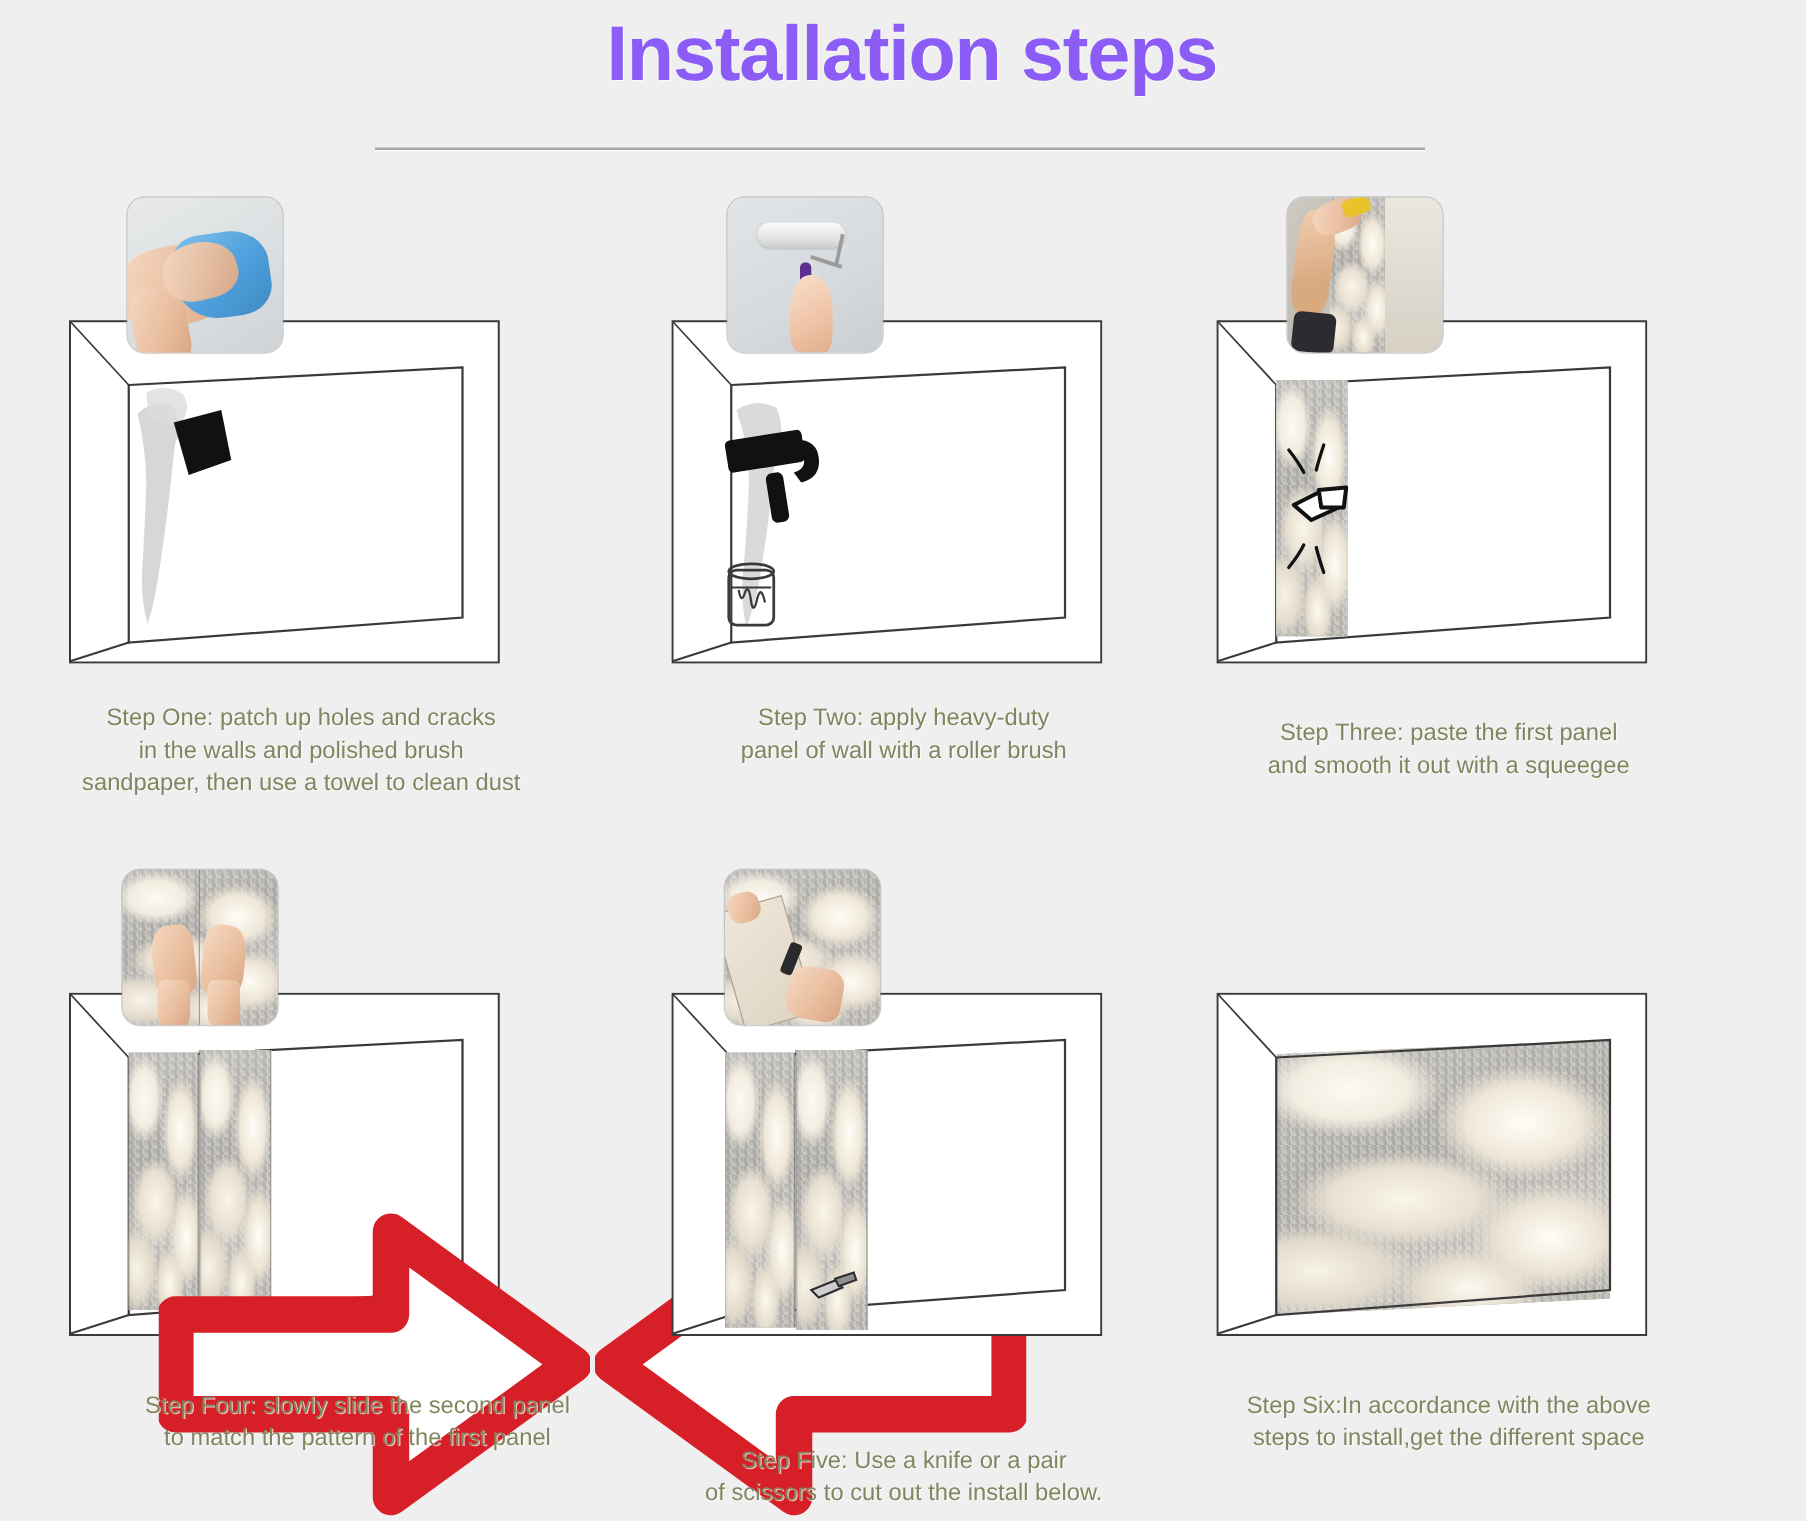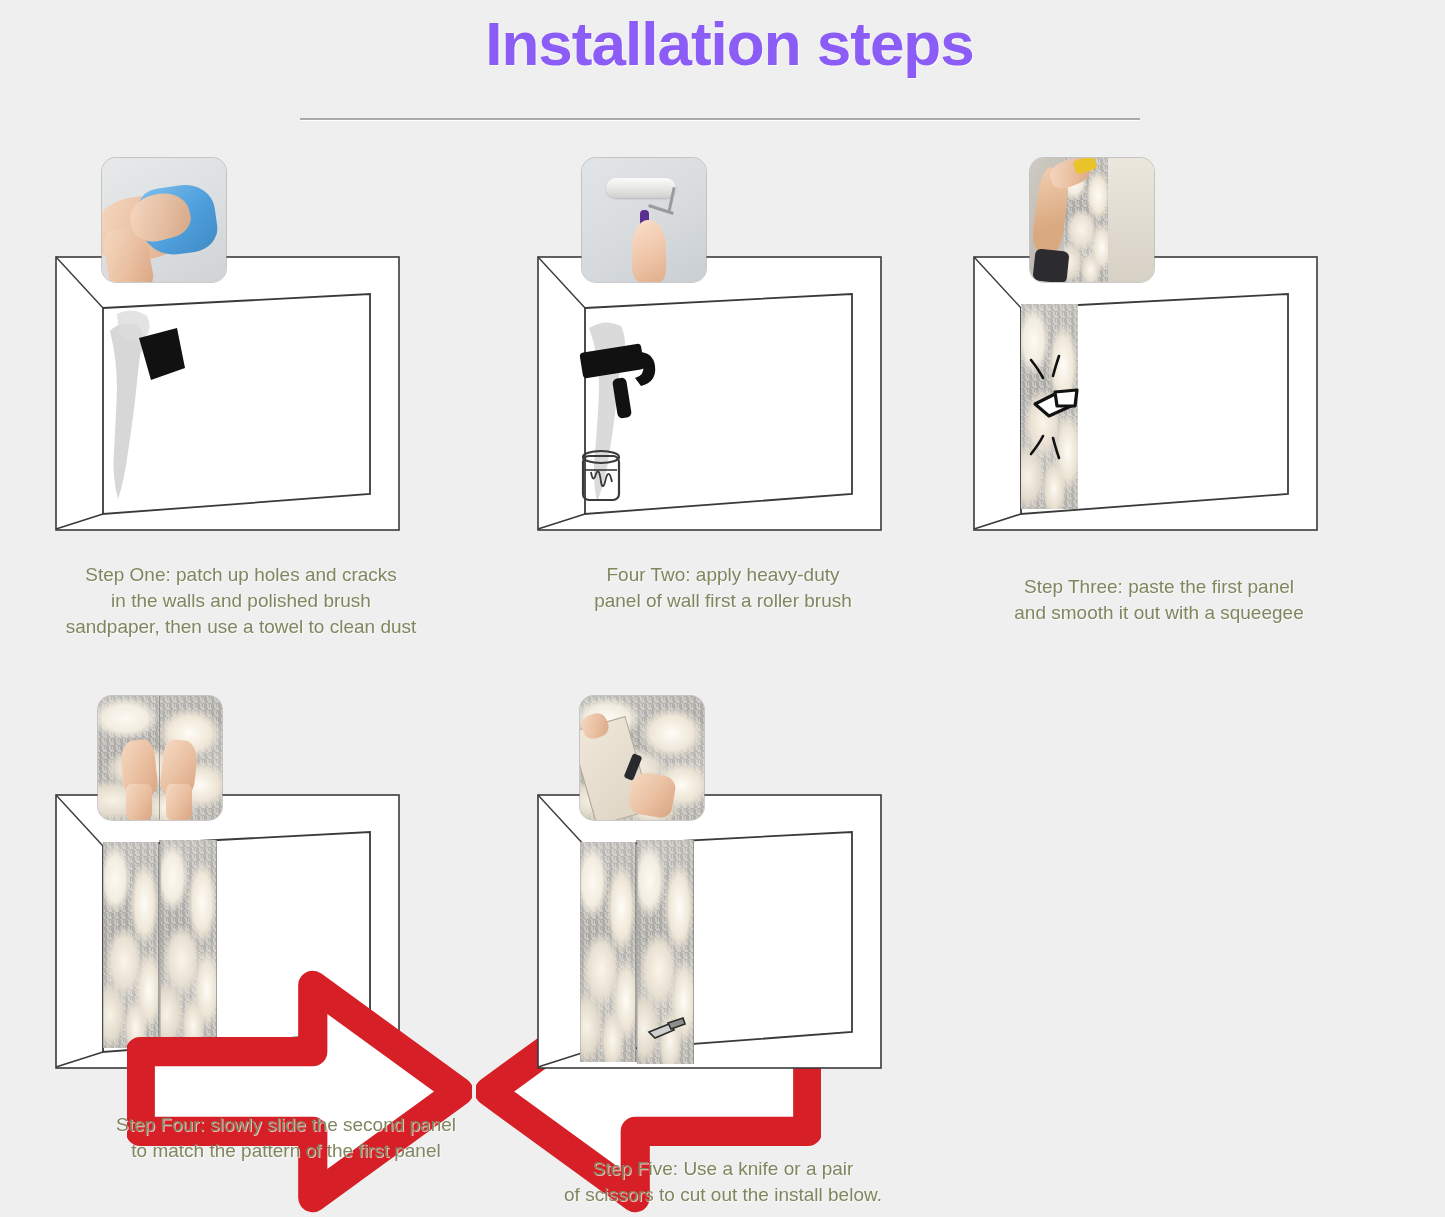--- a/index.html
+++ b/index.html
@@ -168,22 +168,22 @@
             <div style="position:absolute;left:24px;top:20px;width:70px;height:20px;border-radius:10px;background:linear-gradient(180deg,#fbfbfa 0%,#e4e4e2 60%,#cfcfcd 100%);box-shadow:0 1px 2px rgba(0,0,0,.18);"></div>
             <div style="position:absolute;left:88px;top:29px;width:3px;height:26px;background:#9b9b9b;transform:rotate(12deg);"></div>
             <div style="position:absolute;left:66px;top:50px;width:26px;height:3px;background:#9b9b9b;transform:rotate(18deg);"></div>
             <div style="position:absolute;left:58px;top:52px;width:9px;height:22px;border-radius:4px;background:#5b2f8f;"></div>
             <div class="skin" style="left:50px;top:62px;width:34px;height:62px;border-radius:46% 46% 20% 24%;background:linear-gradient(150deg,#fae0cb 0%,#eec3a6 60%,#dfae8c 100%);"></div>
           </div>
         </div>
 
       </div>
       <div class="caption" style="top:412px;">
-        <span class="ln">Four Two: apply heavy-duty</span>
-        <span class="ln">panel of wall first a roller brush</span>
+        <span class="ln">Step Two: apply heavy-duty</span>
+        <span class="ln">panel of wall with a roller brush</span>
       </div>
     </div>
 
     <div class="cell c2 r0">
       <div class="figure">
 
         <div class="room">
           <svg viewBox="0 0 345 275">
             <defs>
               <clipPath id="panel3">
@@ -301,15 +301,35 @@
           </div>
         </div>
 
       </div>
       <div class="caption" style="top:424px;margin-top:44px;">
         <span class="ln">Step Five: Use a knife or a pair</span>
         <span class="ln">of scissors to cut out the install below.</span>
       </div>
     </div>
 
+    <div class="cell c2 r1">
+      <div class="figure">
+        <div class="room">
+          <svg viewBox="0 0 345 275">
+            <rect x="1" y="1" width="343" height="273" fill="#ffffff" stroke="#3a3a3a" stroke-width="1.6"></rect>
+            <line x1="1" y1="1" x2="48" y2="52" stroke="#3a3a3a" stroke-width="1.4"></line>
+            <line x1="1" y1="273" x2="48" y2="258" stroke="#3a3a3a" stroke-width="1.6"></line>
+          </svg>
+          <div class="wp fine" style="position:absolute;left:48px;top:38px;width:267px;height:0;
+                      clip-path:polygon(0 5.2%, 100% 0, 100% 94%, 0 100%);height:220px;"></div>
+          <svg viewBox="0 0 345 275" style="position:absolute;left:0;top:0;">
+            <polygon points="48,52 315,38 315,238 48,258" fill="none" stroke="#3a3a3a" stroke-width="1.8"></polygon>
+          </svg>
+        </div>
+      </div>
+      <div class="caption" style="top:424px;">
+        <span class="ln">Step Six:In accordance with the above</span>
+        <span class="ln">steps to install,get the different space</span>
+      </div>
+    </div>
 
   </div>
 </div>
 
 </body></html>

